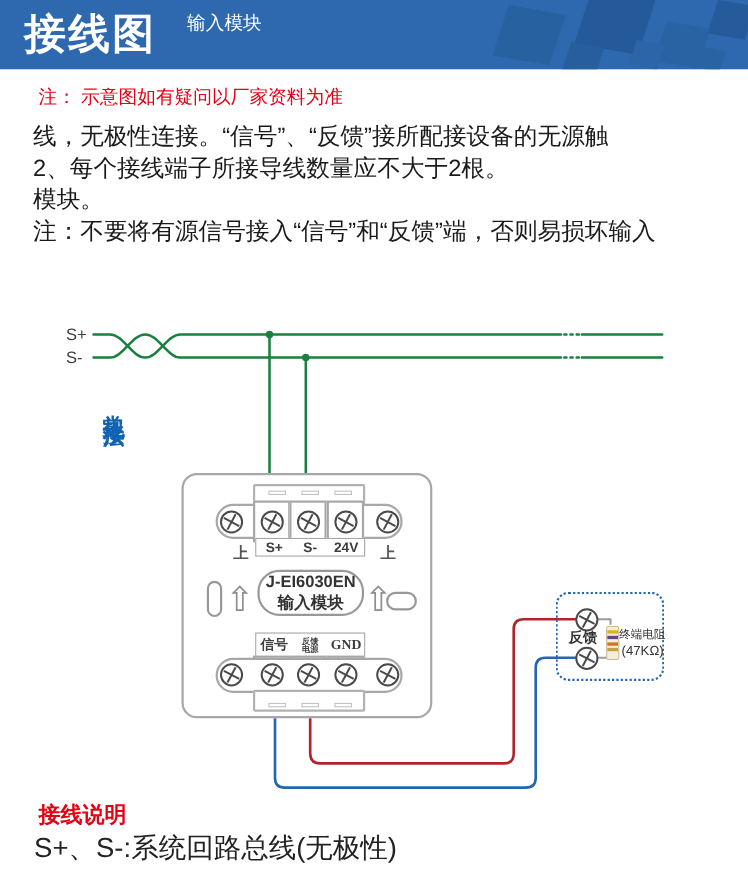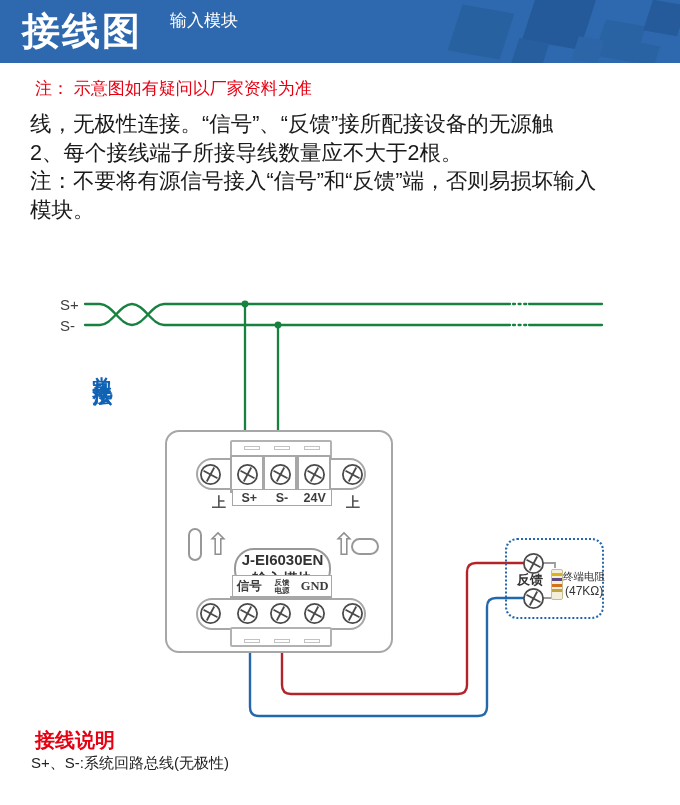--- a/index.html
+++ b/index.html
@@ -49,42 +49,42 @@
   .tb1{left:63px;} .tb2{left:96px;} .tb3{left:130px;}
   .screw{position:absolute;width:23px;height:23px;}
   .label-box{position:absolute;left:65px;width:100px;border:1.5px solid #a7a7a7;background:#fff;display:flex;align-items:center;}
   .label-box-top{top:57px;height:17px;}
   .label-box-bottom{top:143px;height:23px;font-family:Liberation Serif, serif;}
   .label-box .cell{flex:1;text-align:center;font-size:12.5px;font-weight:600;color:#3d3d3d;}
   .cell-small{font-size:7.5px !important;line-height:8px;font-weight:600;}
   .mount{position:absolute;font-size:14px;font-weight:600;color:#555;}
   .mount-l{left:45px;top:62px;} .mount-r{left:179px;top:62px;}
   .name-box{position:absolute;left:67px;top:86px;width:97px;height:42px;border:2.5px solid #989898;border-radius:20px;
-    background:#fff;display:flex;flex-direction:column;align-items:center;justify-content:center;margin-top:30px;}
+    background:#fff;display:flex;flex-direction:column;align-items:center;justify-content:center;}
   .name-box div{font-size:15px;font-weight:700;color:#333;line-height:19px;}
   .slot-v{position:absolute;left:21px;top:96px;width:14px;height:33px;border:2px solid #989898;border-radius:8px;}
   .slot-h{position:absolute;left:184px;top:106px;width:28px;height:17px;border:2px solid #989898;border-radius:9px;}
   .up-arrow{position:absolute;top:95px;font-size:31px;color:#8f8f8f;line-height:36px;}
   .ua-l{left:38px;} .ua-r{left:164px;}
   
   .feedback{position:absolute;left:505px;top:538px;width:99px;height:81px;border:2px dotted #2367ac;
     border-radius:12px;z-index:2;box-sizing:border-box;}
   .feedback .screw{width:23px;height:23px;}
   .fb-screw-top{left:15px;top:12px;}
   .fb-screw-bot{left:15px;top:47px;}
   .fb-label{position:absolute;left:10px;top:31px;font-size:13px;font-weight:700;color:#333;}
   .resistor{position:absolute;left:44px;top:29px;width:10px;height:29px;background:#f5eedb;
     border:1px solid #c9bd96;border-radius:2px;overflow:hidden;}
   .band{height:3px;margin-top:2.5px;}
   .b1{background:#ddb31c;} .b2{background:#5c4a83;} .b3{background:#d2721c;} .b4{background:#c0a43c;}
   .res-name{position:absolute;left:56px;top:30px;font-size:10.5px;font-weight:400;color:#333;white-space:nowrap;}
   .res-val{position:absolute;left:58px;top:44px;font-size:12px;color:#333;white-space:nowrap;}
   
   .footer-title{position:absolute;left:35px;top:727px;font-size:20px;font-weight:700;color:#e60012;}
-  .footer-line{position:absolute;left:31px;top:754px;font-size:15px;color:#222;}
+  .footer-line{position:absolute;left:31px;top:754px;font-size:25px;color:#222;}
 </style>
 </head>
 <body>
 
 <div class="header">
   <div class="cube c1"></div>
   <div class="cube c2"></div>
   <div class="cube c3"></div>
   <div class="cube c4"></div>
   <div class="cube c5"></div>
@@ -94,22 +94,22 @@
   <div class="sub">
     <div>输入模块</div>
   </div>
 </div>
 
 <div class="note">注：  示意图如有疑问以厂家资料为准</div>
 
 <div class="instructions">
   <div>线，无极性连接。“信号”、“反馈”接所配接设备的无源触</div>
   <div>2、每个接线端子所接导线数量应不大于2根。</div>
+  <div>模块。</div>
   <div>注：不要将有源信号接入“信号”和“反馈”端，否则易损坏输入</div>
-  <div>模块。</div>
 </div>
 
 <svg class="wires" width="680" height="805" viewBox="0 0 680 805">
   <g stroke="#17813f" stroke-width="2.3" fill="none" stroke-linecap="round">
     <path d="M85,304 H100 C112,304 120,325 132,325 C144,325 152,304 164,304 H510"></path>
     <path d="M85,325 H100 C112,325 120,304 132,304 C144,304 152,325 164,325 H510"></path>
     <path d="M513,304 H527" stroke-dasharray="2 3.6"></path>
     <path d="M529,304 H602"></path>
     <path d="M513,325 H527" stroke-dasharray="2 3.6"></path>
     <path d="M529,325 H602"></path>

